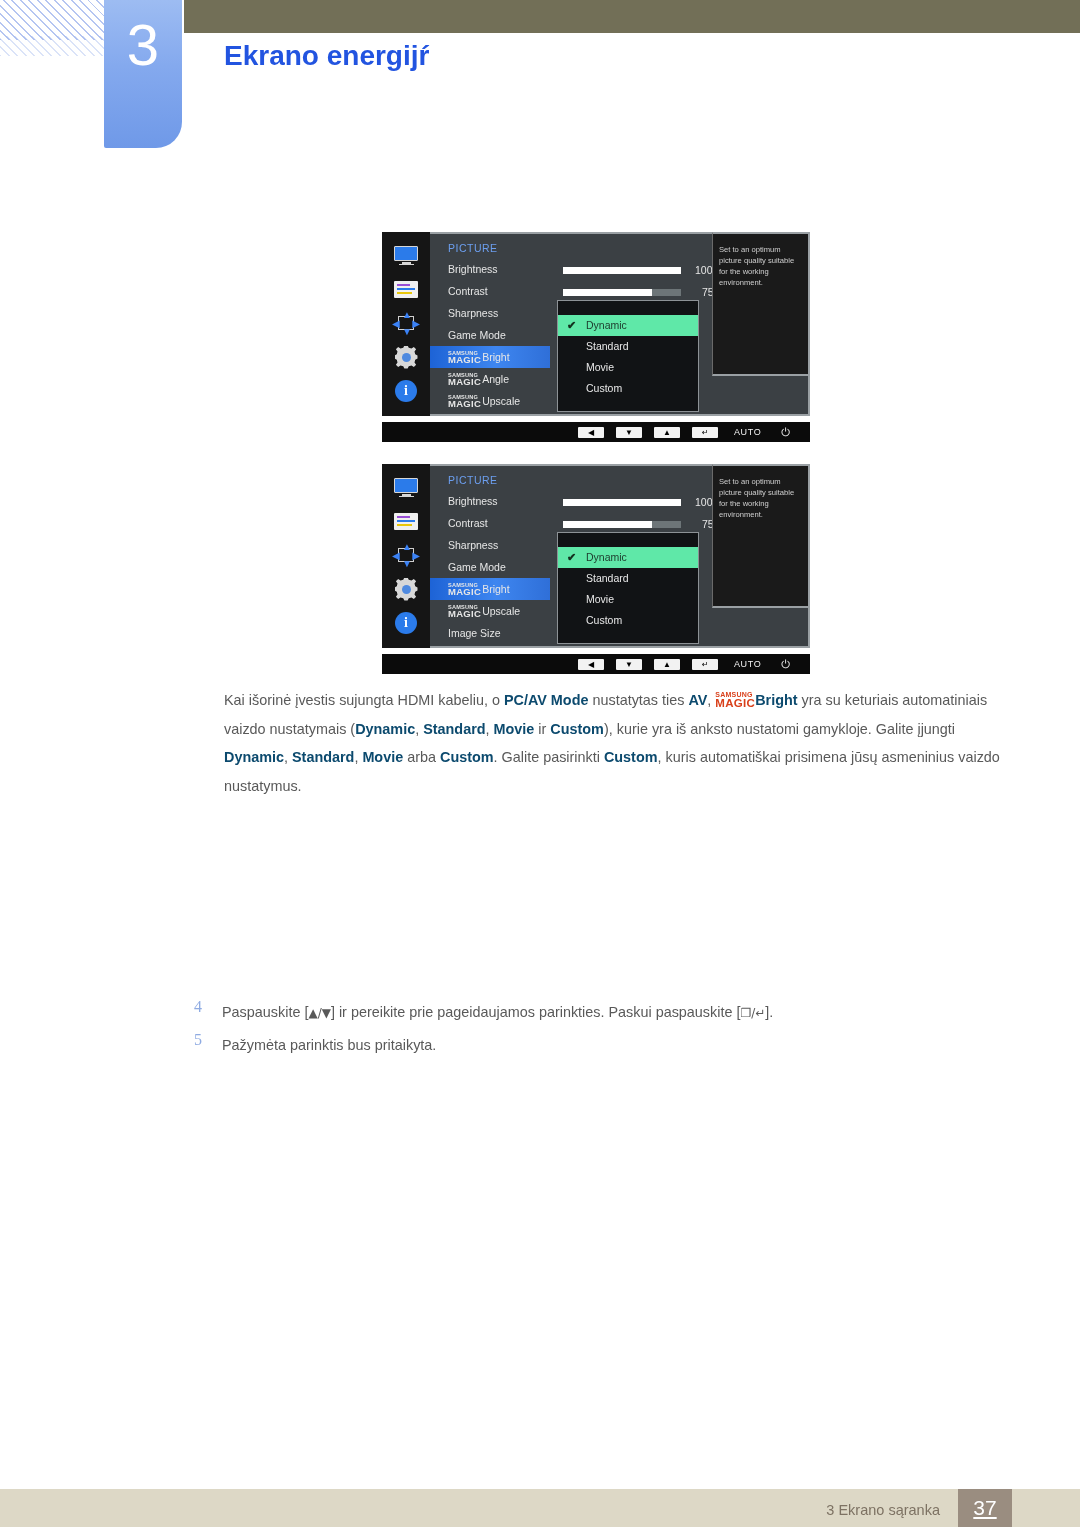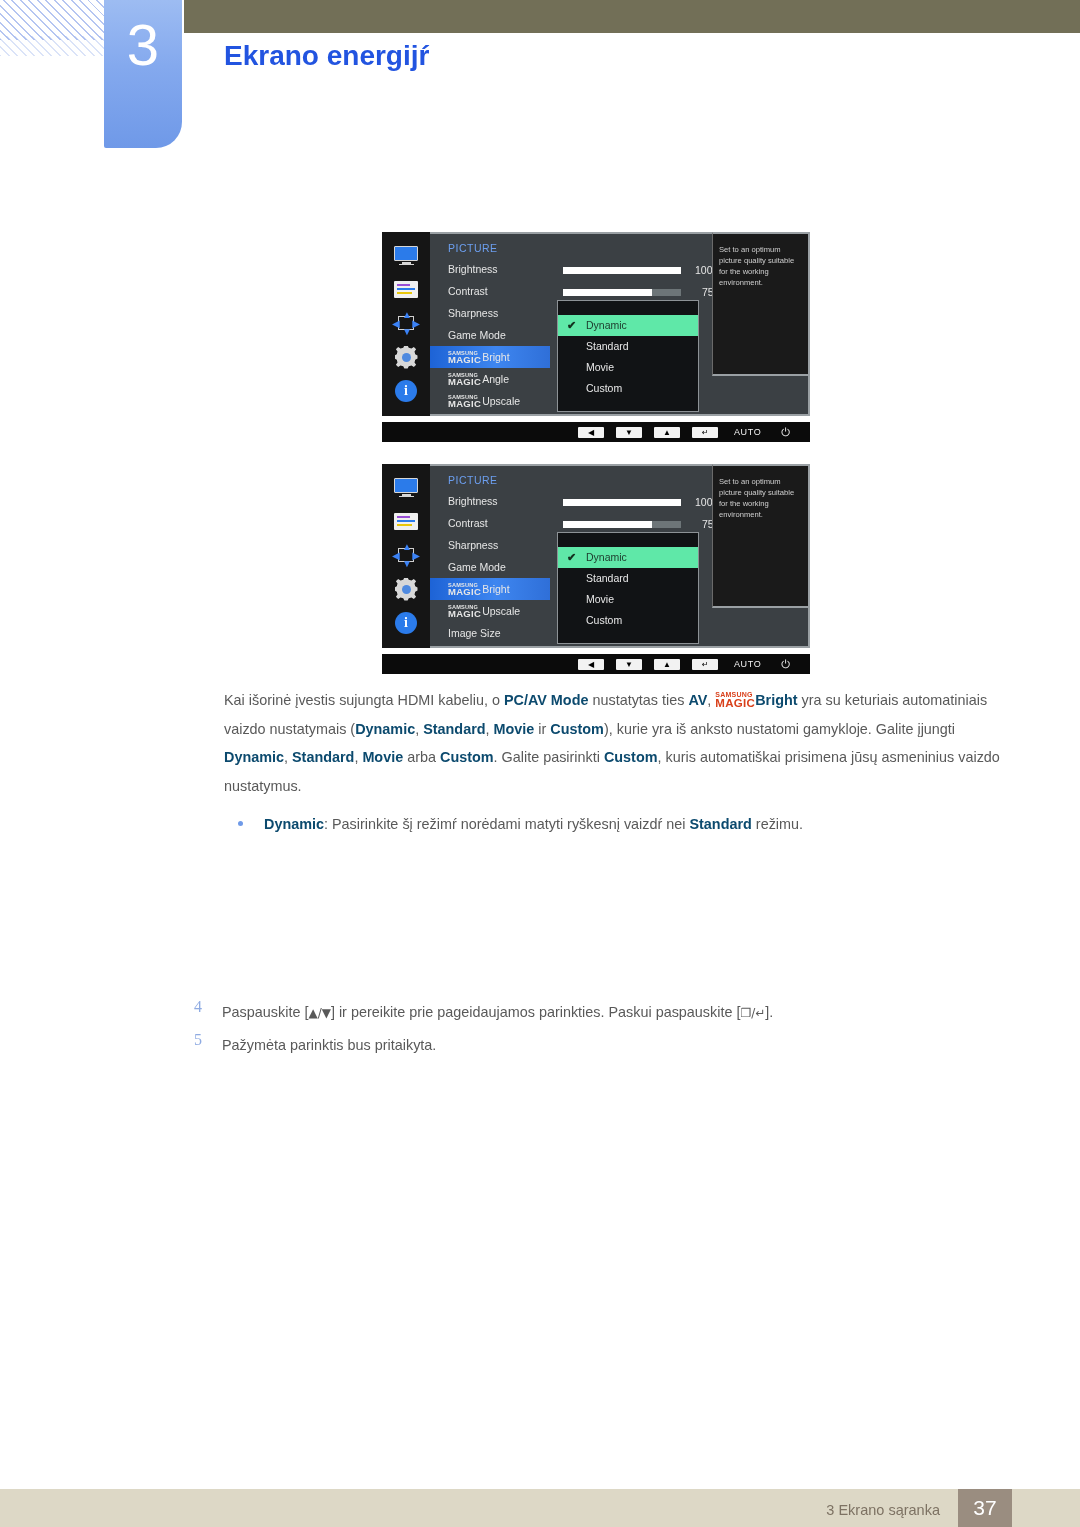--- a/index.html
+++ b/index.html
@@ -172,21 +172,21 @@
     position:absolute; left:0; bottom:0; width:1080px; height:38px;
     background:#ddd8c6;
   }
   .footer-text {
     position:absolute; right:140px; bottom:9px;
     color:#7d7263; font-size:14.5px;
   }
   .footer-page {
     position:absolute; right:68px; bottom:0; width:54px; height:38px;
     background:#9a8d80; color:#fff; font-size:21px;
-    text-align:center; line-height:38px;
+    text-align:center; line-height:38px;text-decoration:underline;
   }
 </style>
 </head>
 <body>
 
 <div class="page">
 
   <div class="hatch"></div>
   <div class="hatch2"></div>
   <div class="header-bar"></div>
@@ -442,24 +442,20 @@
       <div class="ctrl-btn">↵</div>
       <div style="width:16px"></div>
       <div class="ctrl-auto">AUTO</div>
       <div style="width:20px"></div>
       <div class="ctrl-pwr">⏻</div>
     </div>
   </div>
 
   <div class="para" style="top:686px;"><span>Kai išorinė įvestis sujungta HDMI kabeliu, o </span><span class="hl">PC/AV Mode</span><span> nustatytas ties </span><span class="hl">AV</span><span>, </span><span class="magic-inline red"><span class="sam">SAMSUNG</span><span class="mag">MAGIC</span></span><span class="hl">Bright</span><span> yra su keturiais automatiniais vaizdo nustatymais (</span><span class="hl">Dynamic</span><span>, </span><span class="hl">Standard</span><span>, </span><span class="hl">Movie</span><span> ir </span><span class="hl">Custom</span><span>), kurie yra iš anksto nustatomi gamykloje. Galite įjungti </span><span class="hl">Dynamic</span><span>, </span><span class="hl">Standard</span><span>, </span><span class="hl">Movie</span><span> arba </span><span class="hl">Custom</span><span>. Galite pasirinkti </span><span class="hl">Custom</span><span>, kuris automatiškai prisimena jūsų asmeninius vaizdo nustatymus.</span></div>
 
-  <div class="bullet-row" style="top:810px;">
-    <span class="bullet-dot"></span>
-    <div class="bullet-text"><span class="hl">Dynamic</span><span>: Pasirinkite šį režimŕ norėdami matyti ryškesnį vaizdŕ nei </span><span class="hl">Standard</span><span> režimu.</span></div>
-  </div>
 
 
 
 
   <div class="step-row" style="top:998px;">
     <span class="step-num">4</span>
     <div class="step-text"><span>Paspauskite [</span><span class="keycap">▲/▼</span><span>] ir pereikite prie pageidaujamos parinkties. Paskui paspauskite [</span><span class="keycap">❐/↵</span><span>].</span></div>
   </div>
 
   <div class="step-row" style="top:1031px;">

